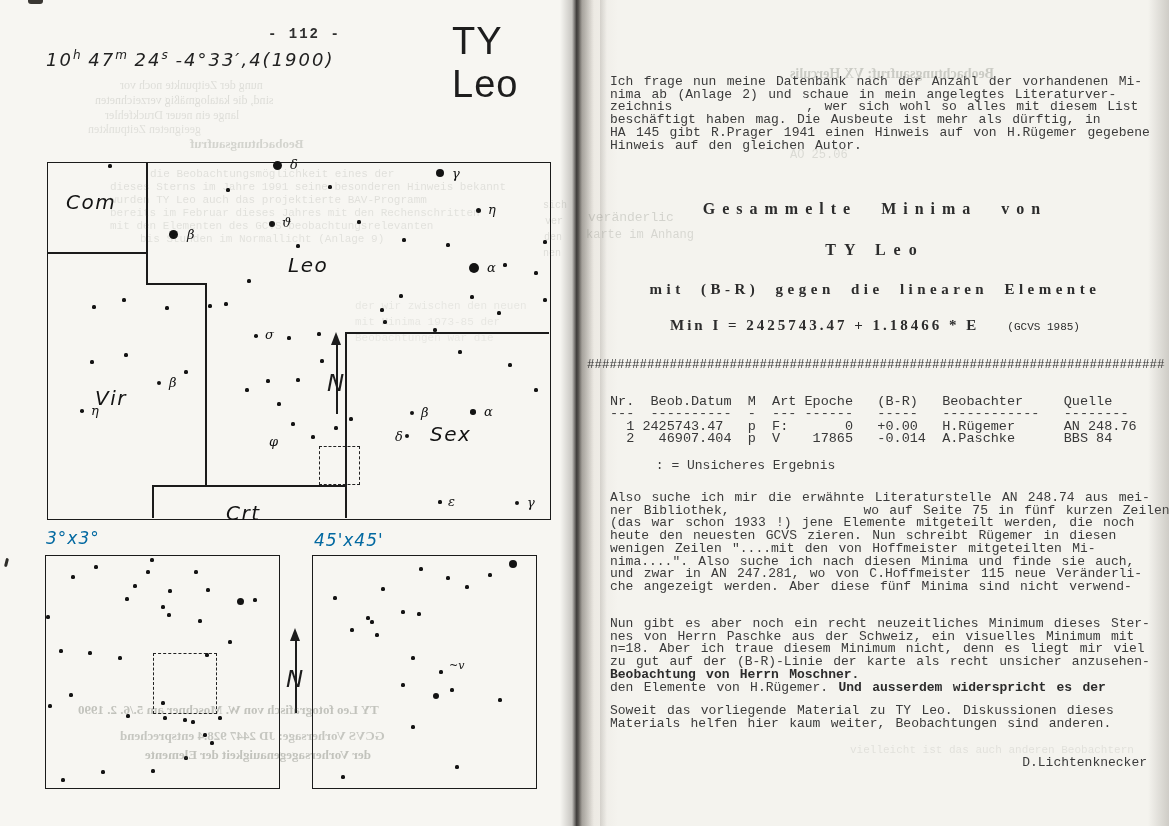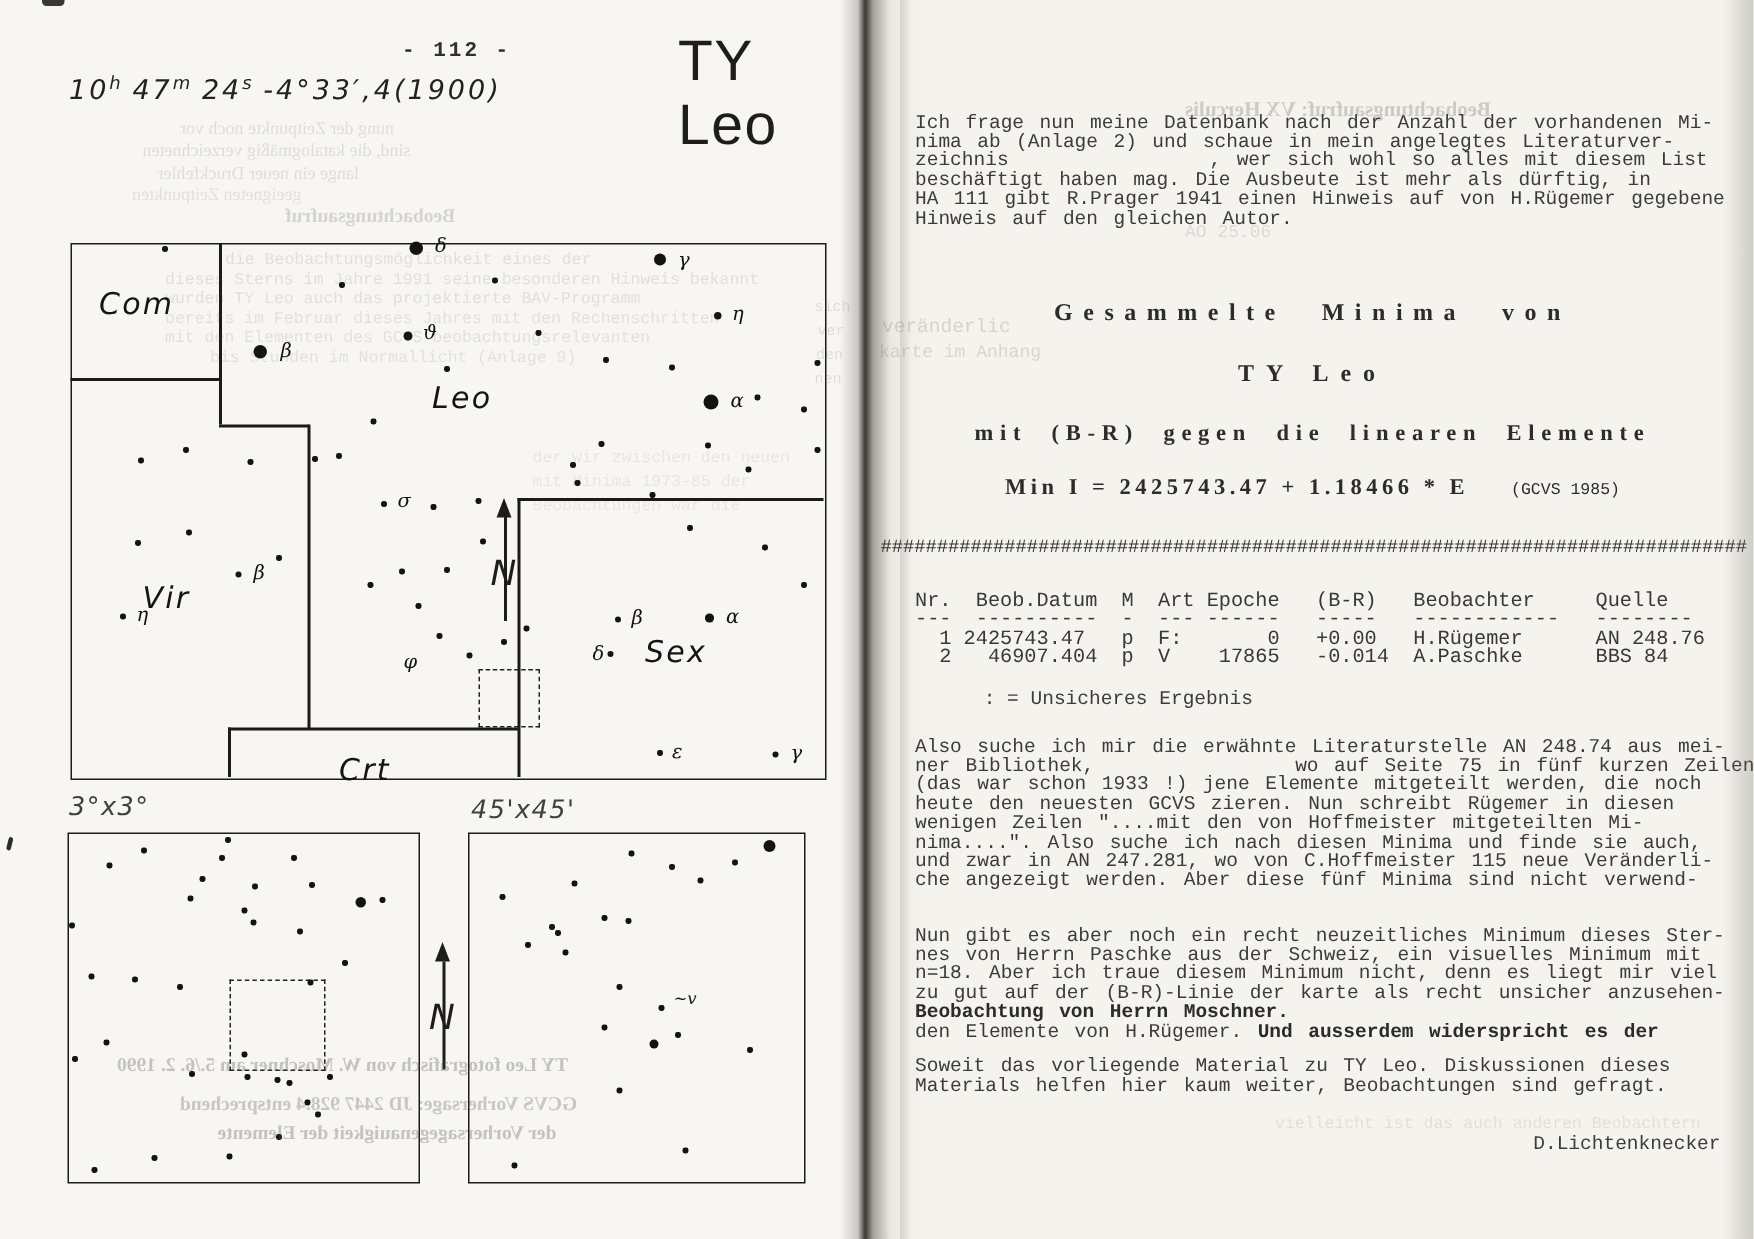--- a/index.html
+++ b/index.html
@@ -21,21 +21,21 @@
   #coords sup{font-size:12px;letter-spacing:0;}
   
   .chartbox{position:absolute;border:1.7px solid #1b1b1b;background:transparent;}
   #main-chart{left:47px;top:162px;width:502px;height:356px;}
   #detail-left{left:45px;top:555px;width:233px;height:232px;}
   #detail-right{left:312px;top:555px;width:223px;height:232px;}
   .cline{position:absolute;background:#1b1b1b;}
   .dashed{position:absolute;border:1.6px dashed #222;background:transparent;}
   #dash-main{left:319px;top:446px;width:39px;height:37px;}
   #dash-detail{left:153px;top:653px;width:62px;height:59px;}
-  .detail-label{position:absolute;font:italic 17px "DejaVu Sans",sans-serif;color:#404040;letter-spacing:1px;}
+  .detail-label{position:absolute;font:italic 17px "DejaVu Sans",sans-serif;color:#0369a1;letter-spacing:1px;}
   #lbl-3x3{left:46px;top:528px;}
   #lbl-45x45{left:314px;top:530px;}
   .dot{position:absolute;background:#131313;border-radius:50%;}
   .greek{position:absolute;font:italic 13px "DejaVu Serif",serif;color:#101010;}
   .const{position:absolute;font:italic 20px "DejaVu Sans",sans-serif;color:#141414;letter-spacing:1.5px;}
   .north{position:absolute;font:23px "DejaVu Sans",sans-serif;color:#1d1d1d;font-style:italic;}
   .arrow-shaft{position:absolute;width:2px;background:#1d1d1d;}
   .arrow-head{position:absolute;width:0;height:0;border-left:5px solid transparent;border-right:5px solid transparent;border-bottom:13px solid #1d1d1d;}
   
   .rp{position:absolute;color:#3b3b3b;}
@@ -232,21 +232,21 @@
 
   <div class="page" id="page-right">
     
   </div>
 
   <div class="rp para" id="p1">
       <div class="tline">Ich frage nun meine Datenbank nach der Anzahl der vorhandenen Mi-</div>
       <div class="tline">nima ab (Anlage 2) und schaue in mein angelegtes Literaturver-</div>
       <div class="tline">zeichnis             , wer sich wohl so alles mit diesem List</div>
       <div class="tline">beschäftigt haben mag. Die Ausbeute ist mehr als dürftig, in</div>
-      <div class="tline">HA 111 gibt R.Prager 1941 einen Hinweis auf von H.Rügemer gegebene</div>
+      <div class="tline">HA 145 gibt R.Prager 1941 einen Hinweis auf von H.Rügemer gegebene</div>
       <div class="tline">Hinweis auf den gleichen Autor.</div>
     </div>
 
   <div class="rp heading-wrap">
     <div id="h-line1">Gesammelte Minima von</div>
     <div id="h-line2">TY Leo</div>
     <div id="h-line3">mit (B-R) gegen die linearen Elemente</div>
     <div id="h-formula"><span>Min I = 2425743.47 + 1.18466 * E</span><span class="src">(GCVS 1985)</span></div>
   </div>
 
@@ -277,21 +277,21 @@
         <div class="tline">nes von Herrn Paschke aus der Schweiz, ein visuelles Minimum mit</div>
         <div class="tline">n=18. Aber ich traue diesem Minimum nicht, denn es liegt mir viel</div>
         <div class="tline">zu gut auf der (B-R)-Linie der karte als recht unsicher anzusehen-</div>
       </div>
     <div class="tline b">Beobachtung von Herrn Moschner.</div>
     <div class="tline"><span>den Elemente von H.Rügemer. </span><span class="b">Und ausserdem widerspricht es der</span></div>
   </div>
 
   <div class="rp para" id="p4">
       <div class="tline">Soweit das vorliegende Material zu TY Leo. Diskussionen dieses</div>
-      <div class="tline">Materials helfen hier kaum weiter, Beobachtungen sind gefragt.</div>
+      <div class="tline">Materials helfen hier kaum weiter, Beobachtungen sind anderen.</div>
     </div>
 
   <div class="rp" id="signature">D.Lichtenknecker</div>
 
   <div id="bleed-layer" style="position:absolute;left:0;top:0;width:1169px;height:826px;">
       <div class="bleed" style="left: 120px; top: 78px; opacity: 0.14; font-size: 12px; font-family: &quot;Liberation Serif&quot;, serif; transform: scaleX(-1);">nung der Zeitpunkte noch vor</div>
       <div class="bleed" style="left: 95px; top: 93px; opacity: 0.15; font-size: 12px; font-family: &quot;Liberation Serif&quot;, serif; transform: scaleX(-1);">sind, die katalogmäßig verzeichneten</div>
       <div class="bleed" style="left: 105px; top: 108px; opacity: 0.14; font-size: 12px; font-family: &quot;Liberation Serif&quot;, serif; transform: scaleX(-1);">lange ein neuer Druckfehler</div>
       <div class="bleed" style="left: 88px; top: 122px; opacity: 0.13; font-size: 12px; font-family: &quot;Liberation Serif&quot;, serif; transform: scaleX(-1);">geeigneten Zeitpunkten</div>
       <div class="bleed" style="left: 190px; top: 136px; opacity: 0.2; font-size: 13px; font-family: &quot;Liberation Serif&quot;, serif; font-weight: bold; transform: scaleX(-1);">Beobachtungsaufruf</div>

